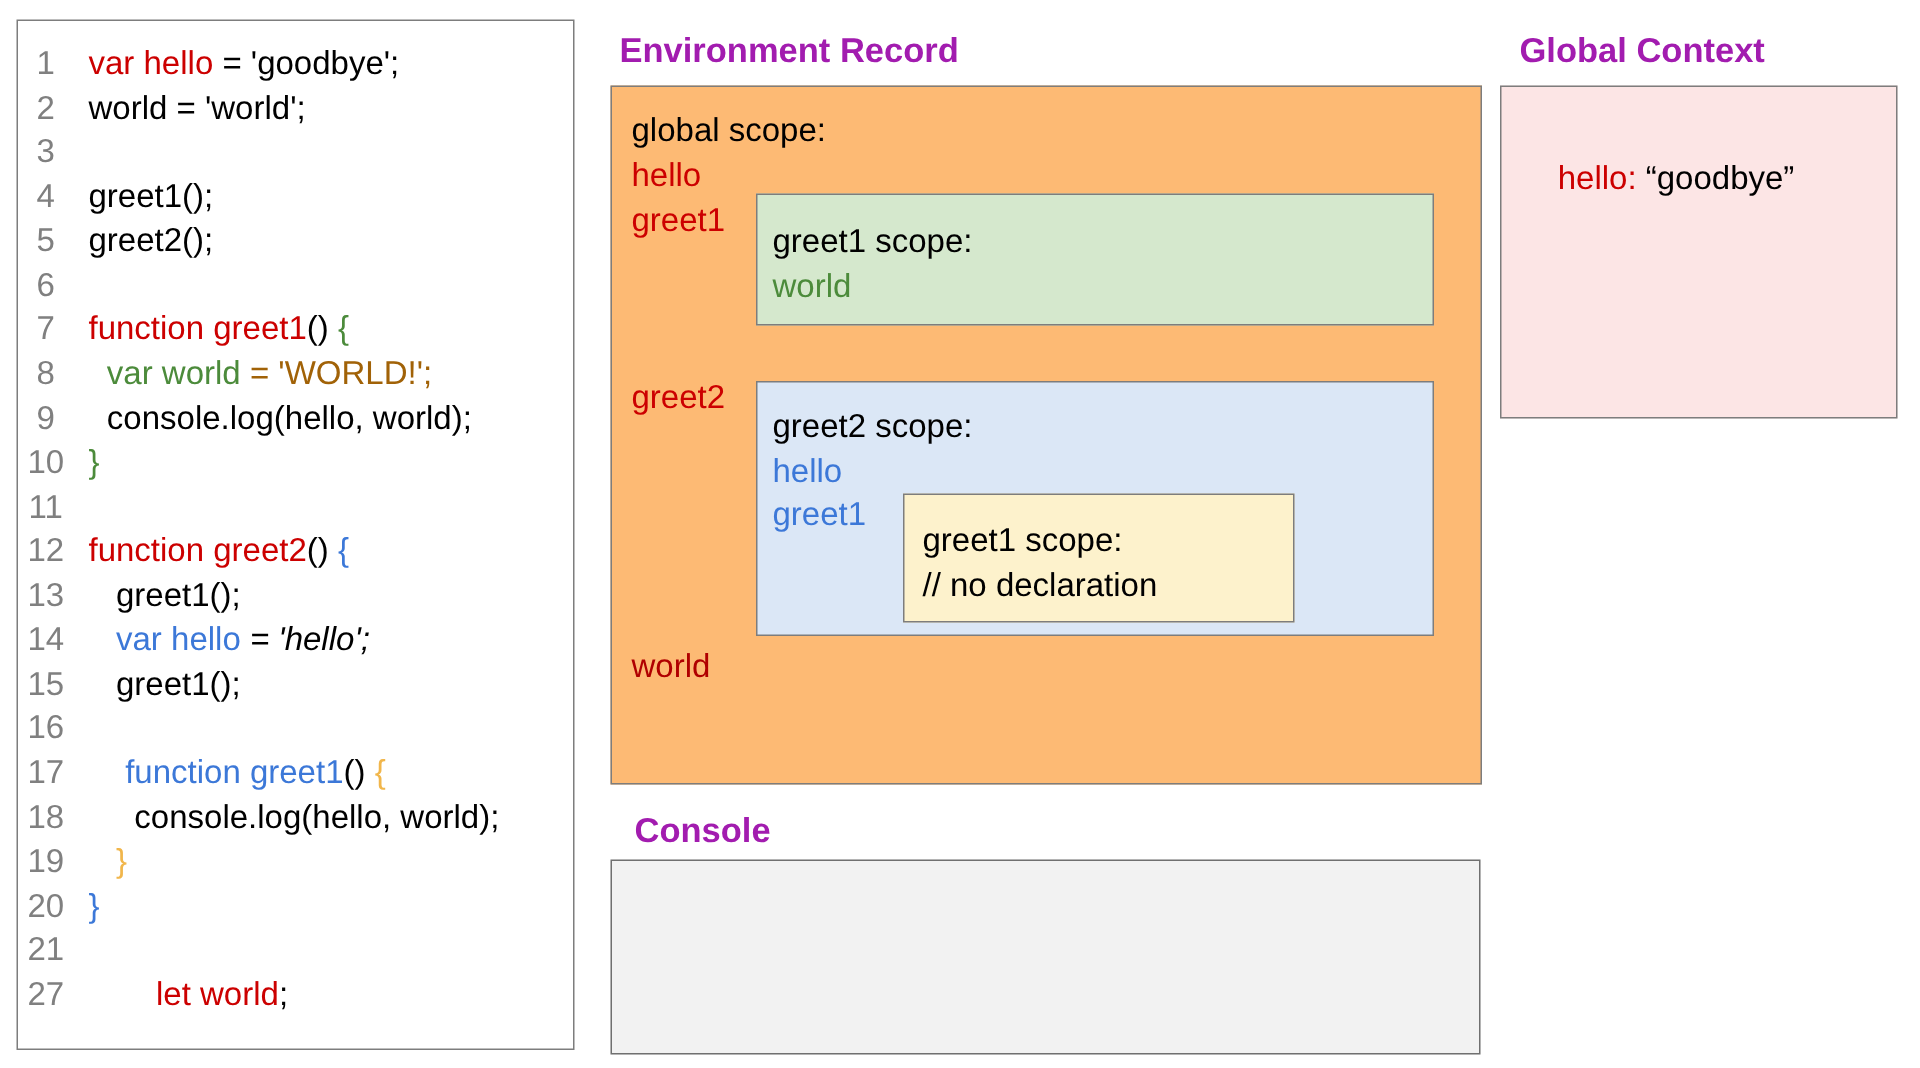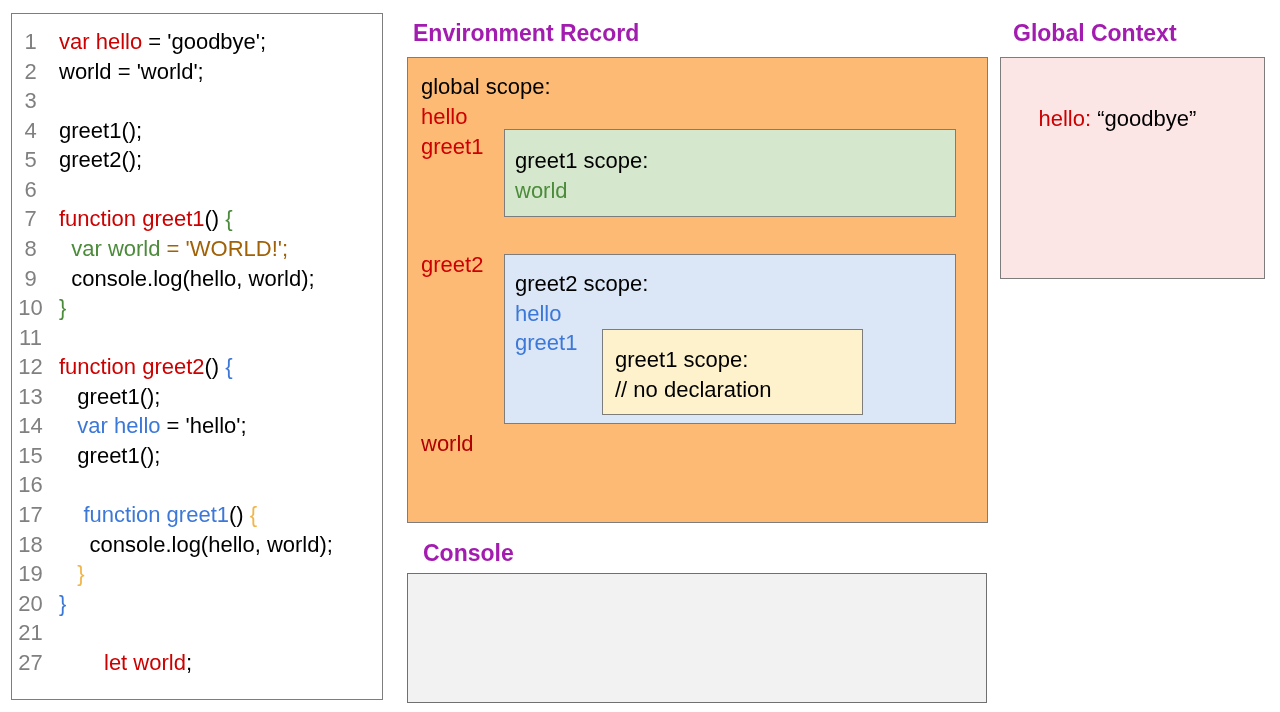--- a/index.html
+++ b/index.html
@@ -48,21 +48,21 @@
       <div class="code-line"><span class="num">4</span><span class="src"><span style="color: rgb(0, 0, 0);">greet1();</span></span></div>
       <div class="code-line"><span class="num">5</span><span class="src"><span style="color: rgb(0, 0, 0);">greet2();</span></span></div>
       <div class="code-line"><span class="num">6</span><span class="src"></span></div>
       <div class="code-line"><span class="num">7</span><span class="src"><span style="color: rgb(204, 0, 0);">function greet1</span><span style="color: rgb(0, 0, 0);">() </span><span style="color: rgb(76, 139, 59);">{</span></span></div>
       <div class="code-line"><span class="num">8</span><span class="src"><span style="color: rgb(0, 0, 0);">  </span><span style="color: rgb(76, 139, 59);">var world</span><span style="color: #a16207;"> = 'WORLD!';</span></span></div>
       <div class="code-line"><span class="num">9</span><span class="src"><span style="color: rgb(0, 0, 0);">  console.log(hello, world);</span></span></div>
       <div class="code-line"><span class="num">10</span><span class="src"><span style="color: rgb(76, 139, 59);">}</span></span></div>
       <div class="code-line"><span class="num">11</span><span class="src"></span></div>
       <div class="code-line"><span class="num">12</span><span class="src"><span style="color: rgb(204, 0, 0); text-align: center;">function greet2</span><span style="color: rgb(0, 0, 0);">() </span><span style="color: rgb(60, 120, 216);">{</span></span></div>
       <div class="code-line"><span class="num">13</span><span class="src"><span style="color: rgb(0, 0, 0);">   greet1();</span></span></div>
-      <div class="code-line"><span class="num">14</span><span class="src"><span style="color: rgb(0, 0, 0);">   </span><span style="color: rgb(60, 120, 216);">var hello</span><span style="color: rgb(0, 0, 0);"> = 'hello';</span></span></div>
+      <div class="code-line"><span class="num">14</span><span class="src"><span style="color: rgb(0, 0, 0);">   </span><span style="color: rgb(60, 120, 216);">var hello</span><span style="color: rgb(0, 0, 0); font-style: italic;"> = 'hello';</span></span></div>
       <div class="code-line"><span class="num">15</span><span class="src"><span style="color: rgb(0, 0, 0);">   greet1();</span></span></div>
       <div class="code-line"><span class="num">16</span><span class="src"></span></div>
       <div class="code-line"><span class="num">17</span><span class="src"><span style="color: rgb(0, 0, 0);">    </span><span style="color: rgb(60, 120, 216);">function greet1</span><span style="color: rgb(0, 0, 0);">() </span><span style="color: rgb(241, 182, 75);">{</span></span></div>
       <div class="code-line"><span class="num">18</span><span class="src"><span style="color: rgb(0, 0, 0);">     console.log(hello, world);</span></span></div>
       <div class="code-line"><span class="num">19</span><span class="src"><span style="color: rgb(0, 0, 0);">   </span><span style="color: rgb(241, 182, 75);">}</span></span></div>
       <div class="code-line"><span class="num">20</span><span class="src"><span style="color: rgb(60, 120, 216);">}</span></span></div>
       <div class="code-line"><span class="num">21</span><span class="src"></span></div>
       <div class="code-line"><span class="num">27</span><span class="src"><span style="color: rgb(204, 0, 0); margin-left: 45px;">let world</span><span style="color: rgb(0, 0, 0);">;</span></span></div>
     </div>
 </div>

